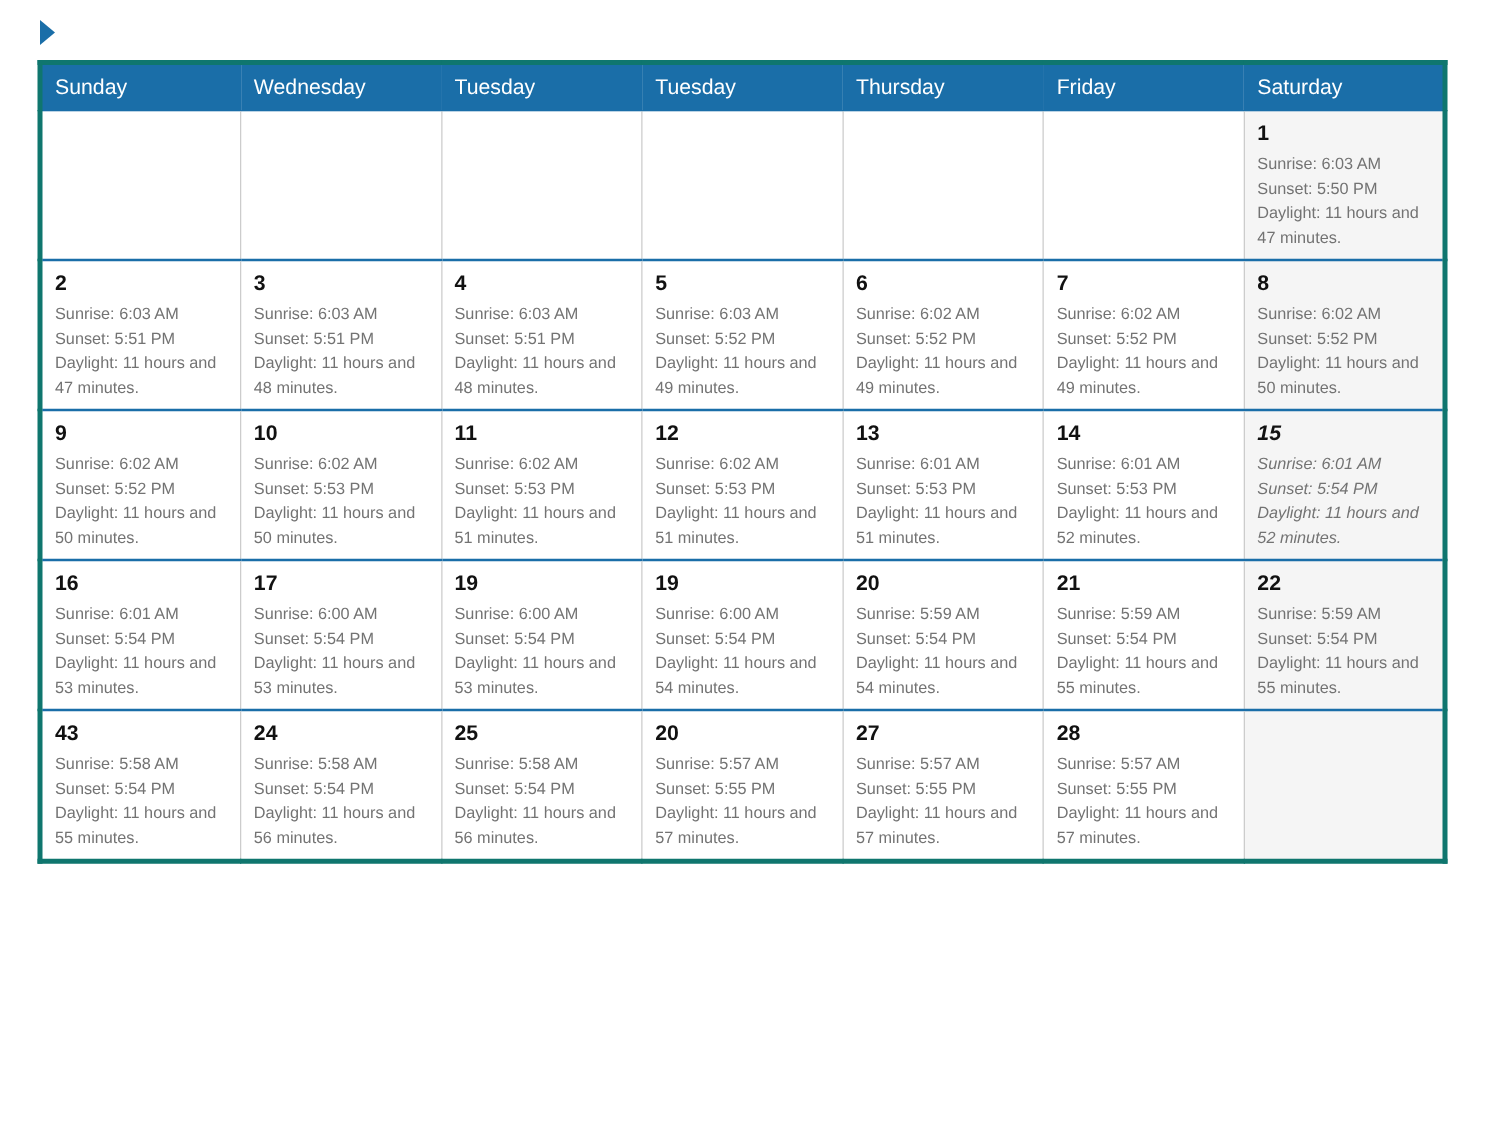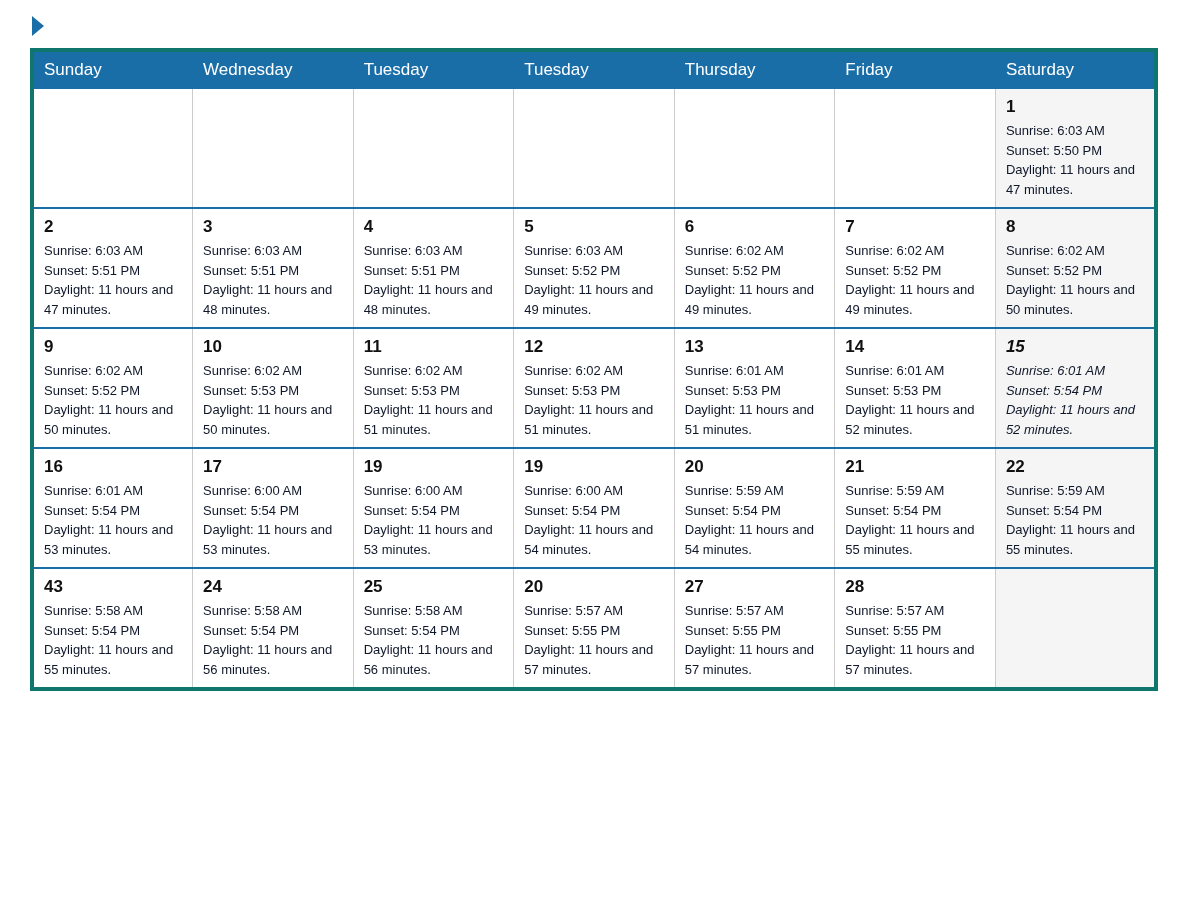--- a/index.html
+++ b/index.html
@@ -76,21 +76,21 @@
     }
     .day-number {
       font-size: 17px;
       font-weight: bold;
       color: #111;
       margin-bottom: 4px;
       display: block;
     }
     .day-info {
       font-size: 13px;
-      color: #0f172a;
+      color: #737373;
       line-height: 1.5;
     }
     .row-divider td {
       border-top: 2px solid #1a6ea8;
     }
     tr:first-child td { border-top: none; }
   </style>
 </head>
 <body>
 

